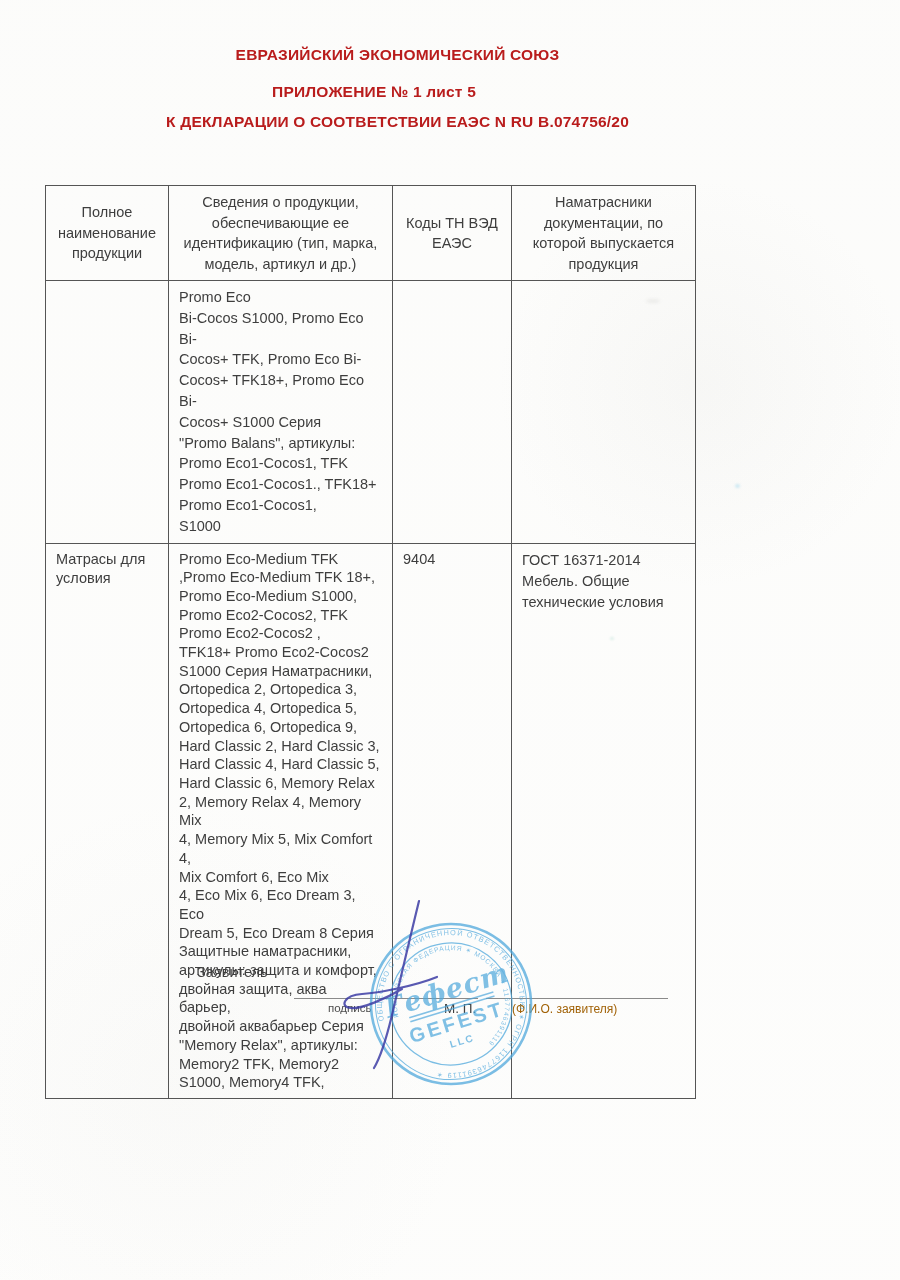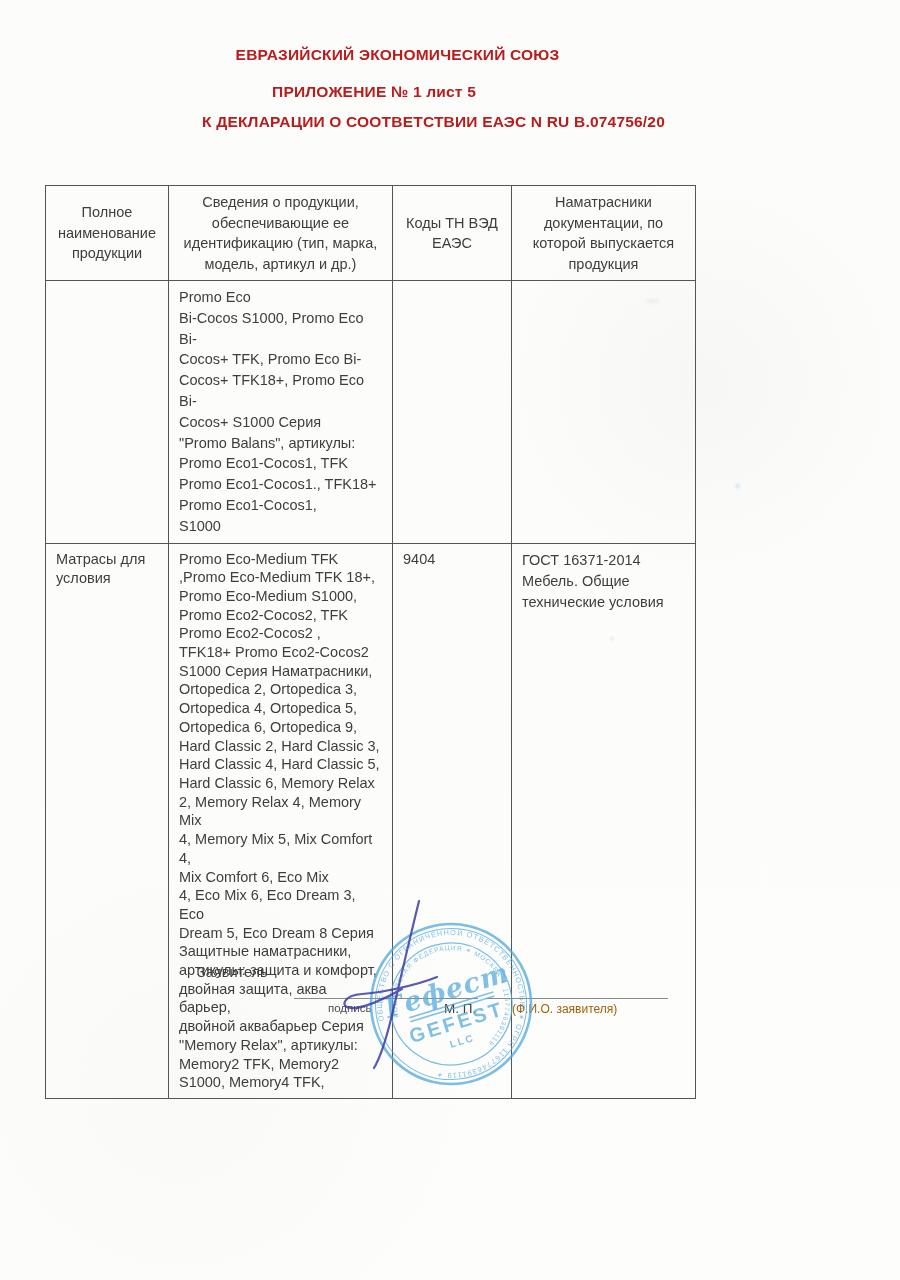--- a/index.html
+++ b/index.html
@@ -19,21 +19,21 @@
       radial-gradient(circle at 20% 85%, rgba(210,210,205,.08), transparent 22%),
       linear-gradient(180deg, rgba(250,250,248,.4), rgba(252,252,250,.2));
   }
   .title{
     position:absolute;left:0;text-align:center;
     font-weight:bold;font-size:15.5px;letter-spacing:.2px;color:#b91c1c;
     white-space:pre;
   }
   #title1{top:46px;width:795px;}
   #title2{top:83px;width:748px;}
-  #title3{top:113px;width:795px;padding-left:36px;}
+  #title3{top:113px;width:795px;}
 
   table.decl{
     position:absolute;left:45px;top:155px;width:650px;
     border-collapse:collapse;table-layout:fixed;
     font-size:14.5px;color:#3e3e3e;margin-top:30px;
   }
   table.decl td{
     border:1px solid #555;
     padding:6px 10px 6px 10px;
     vertical-align:top;

